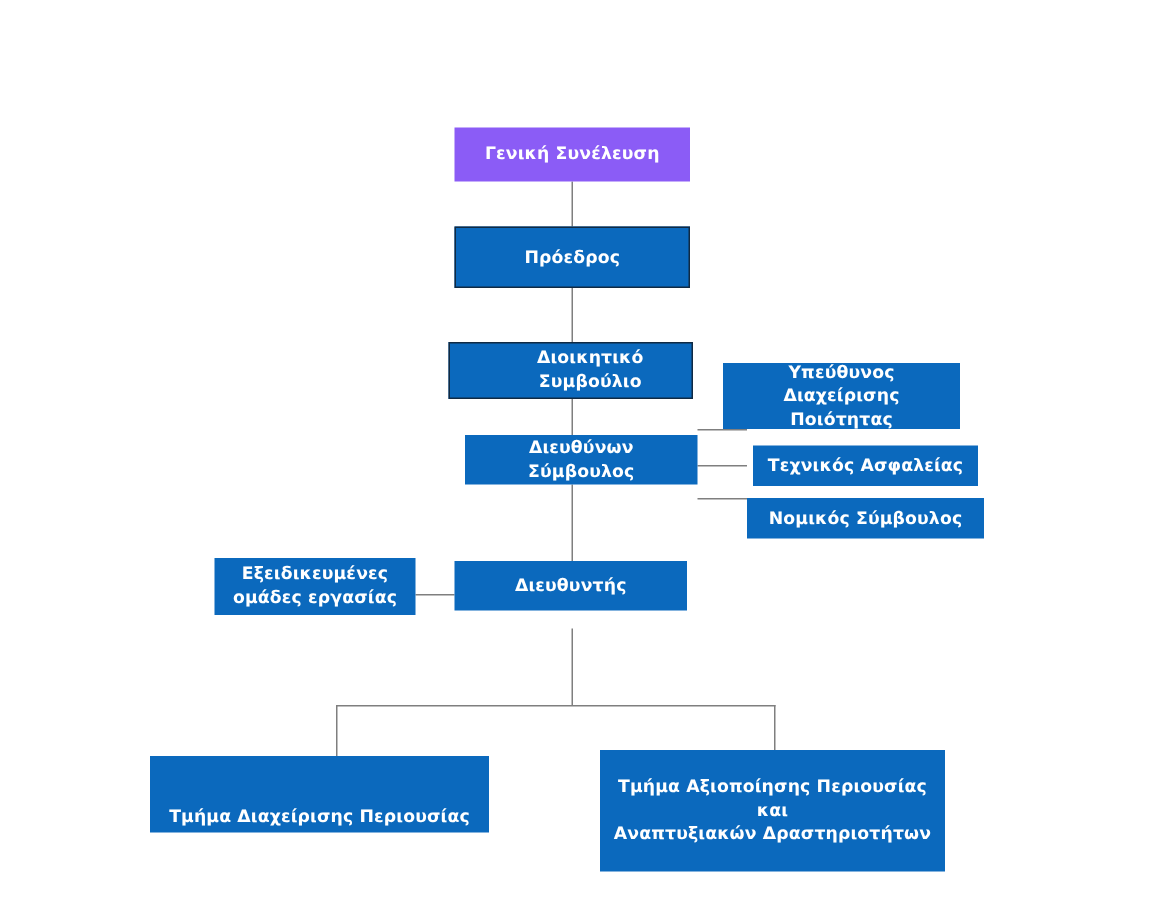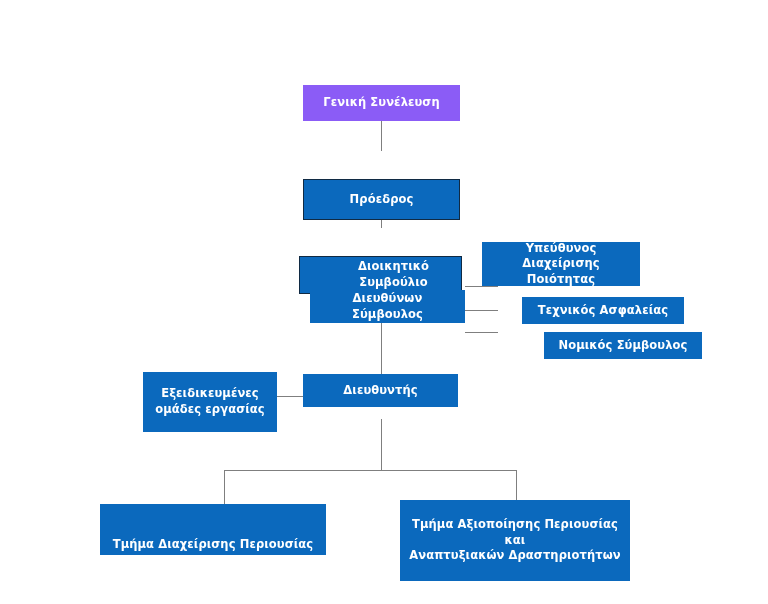--- a/index.html
+++ b/index.html
@@ -26,21 +26,20 @@
     text-align: center;
     font-size: 11.5px;
     font-weight: 700;
     line-height: 1.35;
     letter-spacing: 0.1px;
     padding: 2px 6px;
     z-index: 3;
   }
   .node.bordered {
     border: 1.2px solid #102a43;
-    margin-top: 28px;
   }
   .node .txt {
     display: block;
     width: 100%;
   }
   .conn {
     position: absolute;
     background: #7f7f7f;
     z-index: 1;
   }
@@ -74,30 +73,30 @@
       </div>
       <div class="node bordered" style="left: 299px; top: 228px; width: 163px; height: 38px; background: rgb(11, 105, 189); color: rgb(255, 255, 255); border-color: rgb(16, 42, 67); padding-left: 32px;">
         <span class="txt">Διοικητικό Συμβούλιο</span>
       </div>
       <div class="node" style="left: 310px; top: 290px; width: 155px; height: 33px; background: rgb(11, 105, 189); color: rgb(255, 255, 255);">
         <span class="txt">Διευθύνων Σύμβουλος</span>
       </div>
       <div class="node" style="left: 482px; top: 242px; width: 158px; height: 44px; background: rgb(11, 105, 189); color: rgb(255, 255, 255);">
         <span class="txt">Υπεύθυνος Διαχείρισης<br>Ποιότητας</span>
       </div>
-      <div class="node" style="left: 522px; top: 297px; width: 162px; height: 27px; background: rgb(11, 105, 189); color: rgb(255, 255, 255);">
+      <div class="node" style="left: 502px; top: 297px; width: 150px; height: 27px; background: rgb(11, 105, 189); color: rgb(255, 255, 255);">
         <span class="txt">Τεχνικός Ασφαλείας</span>
       </div>
-      <div class="node" style="left: 498px; top: 332px; width: 158px; height: 27px; background: rgb(11, 105, 189); color: rgb(255, 255, 255); margin-left: 46px;">
+      <div class="node" style="left: 498px; top: 332px; width: 158px; height: 27px; background: rgb(11, 105, 189); color: rgb(255, 255, 255);">
         <span class="txt">Νομικός Σύμβουλος</span>
       </div>
       <div class="node" style="left: 303px; top: 374px; width: 155px; height: 33px; background: rgb(11, 105, 189); color: rgb(255, 255, 255);">
         <span class="txt">Διευθυντής</span>
       </div>
-      <div class="node" style="left: 143px; top: 372px; width: 134px; height: 60px; background: rgb(11, 105, 189); color: rgb(255, 255, 255);">
+      <div class="node" style="left: 143px; top: 372px; width: 134px; height: 38px; background: rgb(11, 105, 189); color: rgb(255, 255, 255);">
         <span class="txt">Εξειδικευμένες<br>ομάδες εργασίας</span>
       </div>
       <div class="node" style="left: 100px; top: 504px; width: 226px; height: 51px; background: rgb(11, 105, 189); color: rgb(255, 255, 255); align-items: flex-end;">
         <span class="txt">Τμήμα  Διαχείρισης Περιουσίας</span>
       </div>
       <div class="node" style="left: 400px; top: 500px; width: 230px; height: 81px; background: rgb(11, 105, 189); color: rgb(255, 255, 255);">
         <span class="txt">Τμήμα Αξιοποίησης Περιουσίας<br>και<br>Αναπτυξιακών Δραστηριοτήτων</span>
       </div>
     </div>
 </div>

